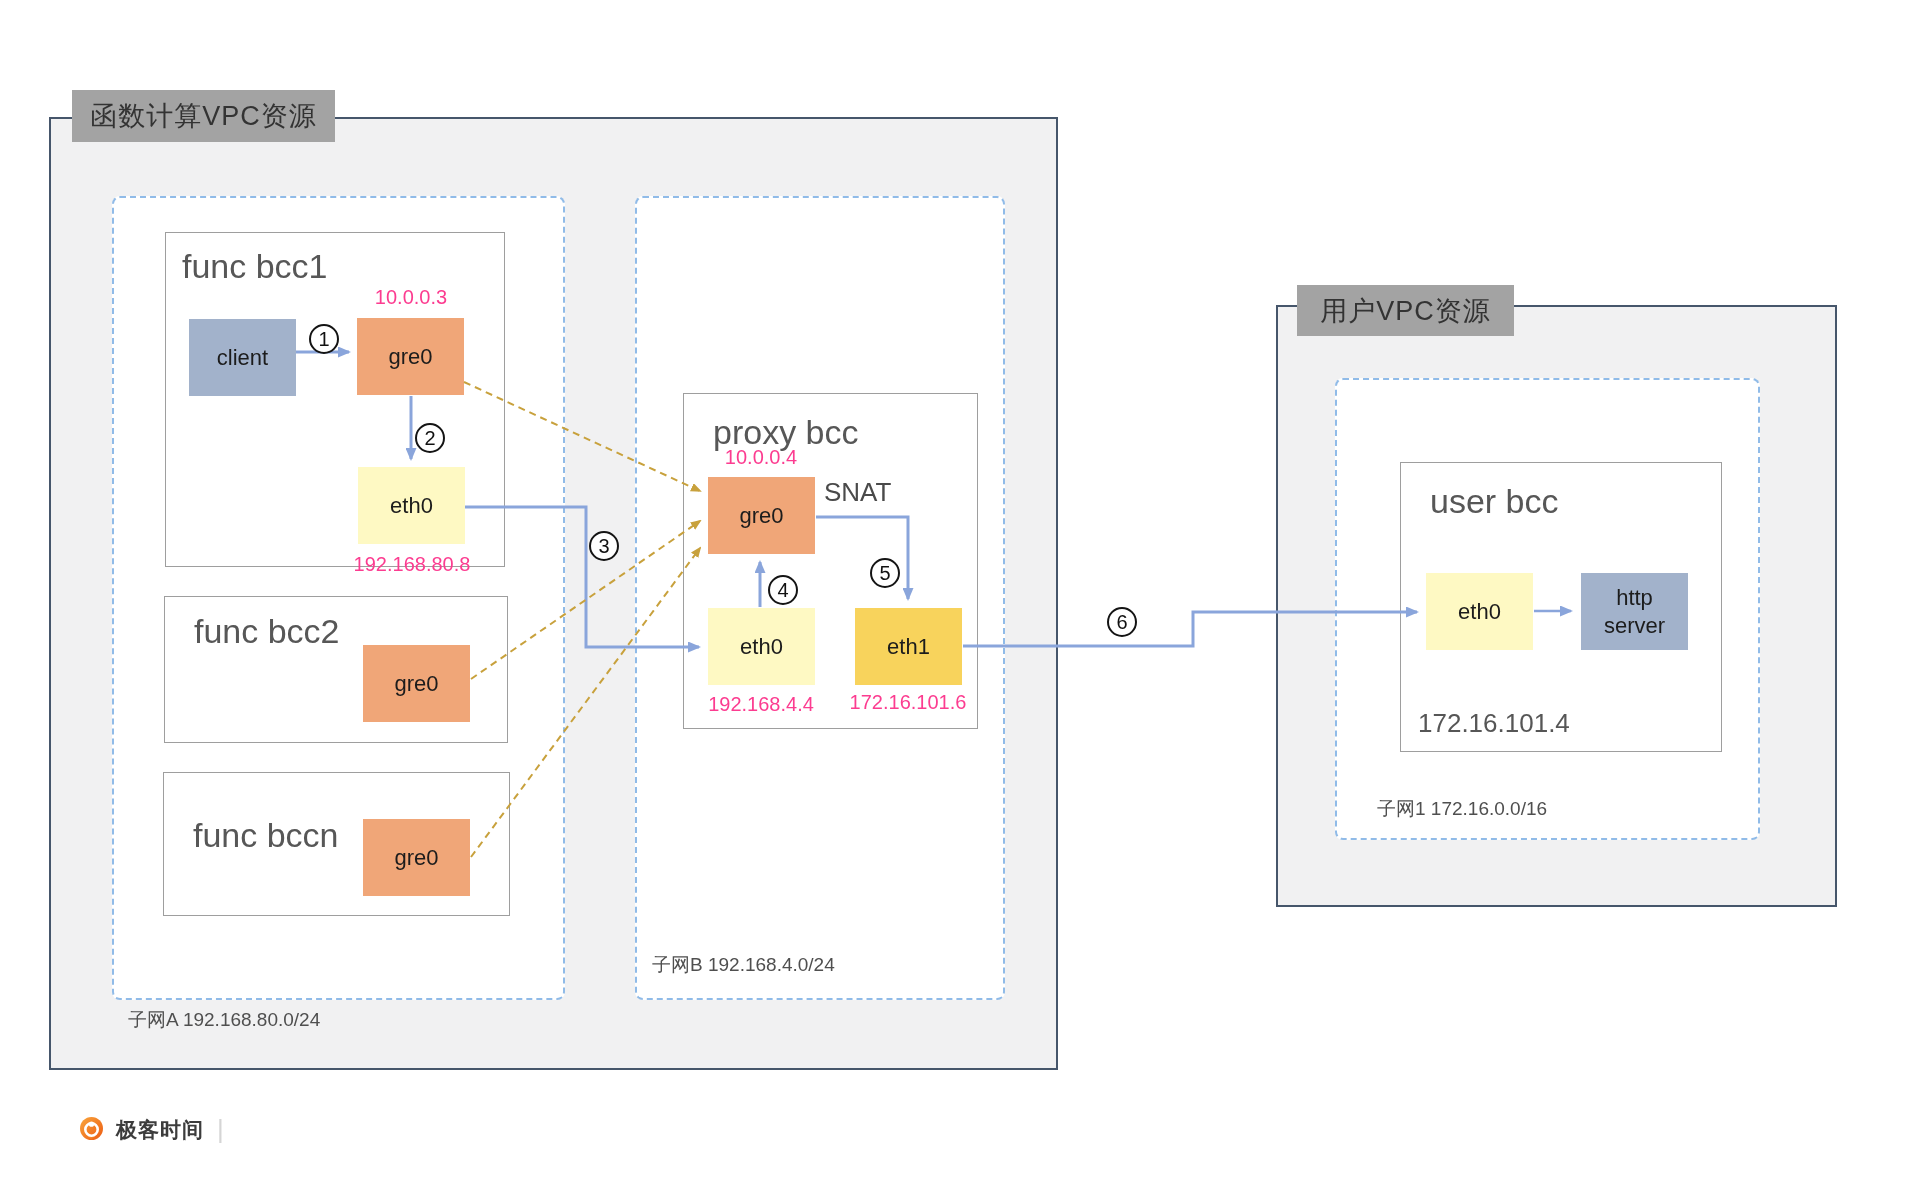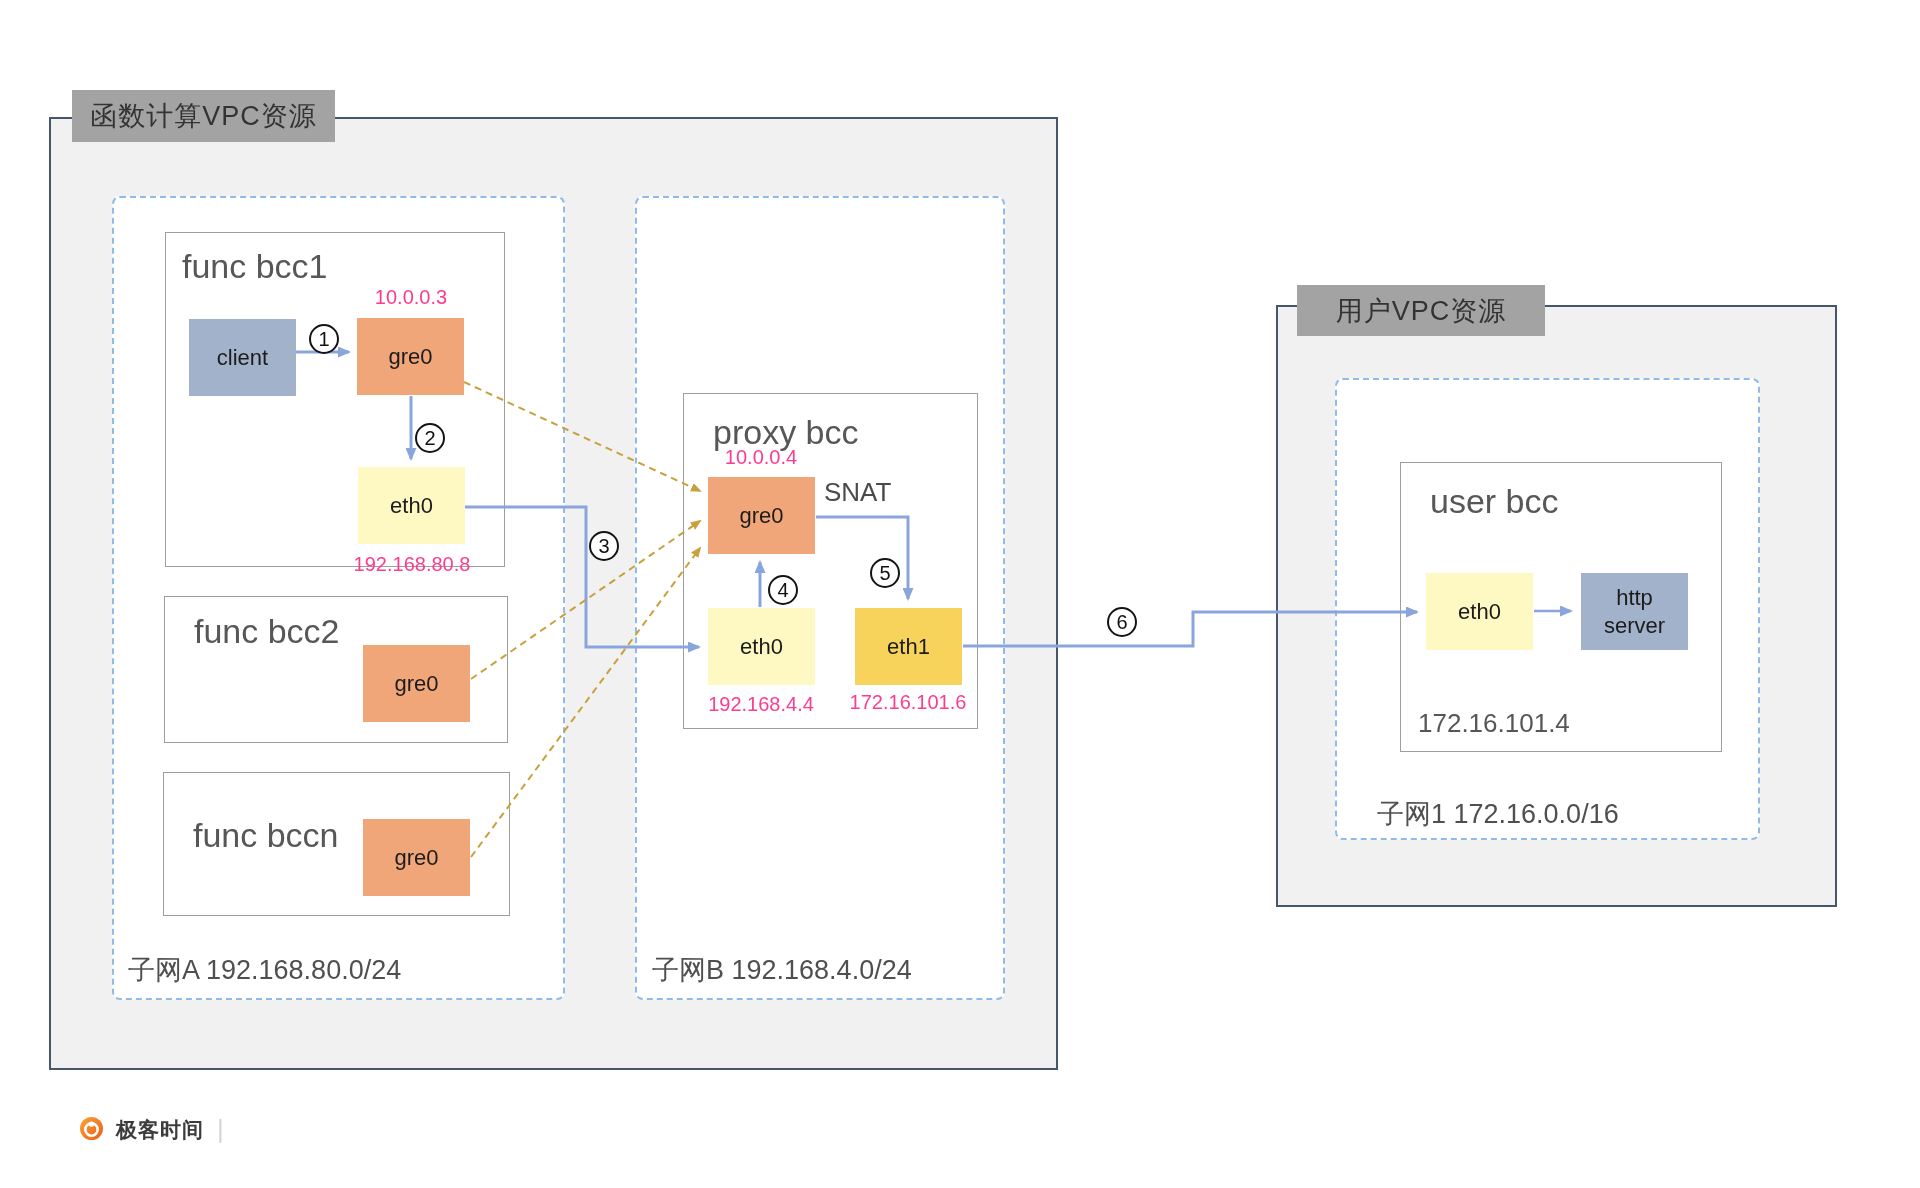--- a/index.html
+++ b/index.html
@@ -9,21 +9,21 @@
   }
   
   .vpc{position:absolute;background:#F1F1F2;border:2px solid #46566B;box-sizing:border-box;z-index:1;}
   .func-vpc{left:49px;top:117px;width:1009px;height:953px;}
   .user-vpc{left:1276px;top:305px;width:561px;height:602px;}
   .vpc-label{
     position:absolute;background:#a3a3a3;color:#333333;font-size:27px;
     display:flex;align-items:center;justify-content:center;z-index:4;letter-spacing:1px;
   }
   .func-vpc-label{left:72px;top:90px;width:263px;height:52px;}
-  .user-vpc-label{left:1297px;top:285px;width:248px;height:51px;}
+  .user-vpc-label{left:1297px;top:285px;width:217px;height:51px;}
   
   .subnet{position:absolute;background:#ffffff;border:2px dashed #90BBE8;border-radius:8px;box-sizing:border-box;z-index:2;}
   .subnet-a{left:112px;top:196px;width:453px;height:804px;}
   .subnet-b{left:635px;top:196px;width:370px;height:804px;}
   .subnet-1{left:1335px;top:378px;width:425px;height:462px;}
   
   .machine{position:absolute;background:#ffffff;border:1.5px solid #9E9E9E;box-sizing:border-box;z-index:3;}
   .func-bcc1{left:165px;top:232px;width:340px;height:335px;}
   .func-bcc2{left:164px;top:596px;width:344px;height:147px;}
   .func-bccn{left:163px;top:772px;width:347px;height:144px;}
@@ -50,24 +50,24 @@
   .eth0-user{left:1426px;top:573px;}
   .http-server-node{left:1581px;top:573px;padding:0 14px;}
   
   .ip{position:absolute;width:170px;text-align:center;color:#FC3C90;font-size:20px;z-index:6;white-space:nowrap;}
   .ip-gre0-bcc1{left:326px;top:286px;}
   .ip-eth0-bcc1{left:327px;top:553px;}
   .ip-gre0-proxy{left:676px;top:446px;text-align:center;}
   .ip-eth0-proxy{left:676px;top:693px;}
   .ip-eth1-proxy{left:823px;top:691px;}
   
-  .glabel{position:absolute;color:#4F4F4F;font-size:27px;z-index:6;white-space:nowrap;}
+  .glabel{position:absolute;color:#4F4F4F;font-size:19px;z-index:6;white-space:nowrap;}
   .snat{left:824px;top:477px;font-size:26px;color:#4A4A4A;}
   .hostip{left:1418px;top:708px;font-size:26px;color:#565656;}
-  .subnet-a-label{left:128px;top:952px;}
+  .subnet-a-label{left:128px;top:1007px;}
   .subnet-b-label{left:652px;top:952px;}
   .subnet-1-label{left:1377px;top:796px;}
   
   .step{
     position:absolute;width:30px;height:30px;border:2px solid #141414;border-radius:50%;
     background:#ffffff;color:#111;font-size:20px;display:flex;align-items:center;justify-content:center;
     box-sizing:border-box;z-index:7;
   }
   .step1{left:309px;top:324px;}
   .step2{left:415px;top:423px;}

